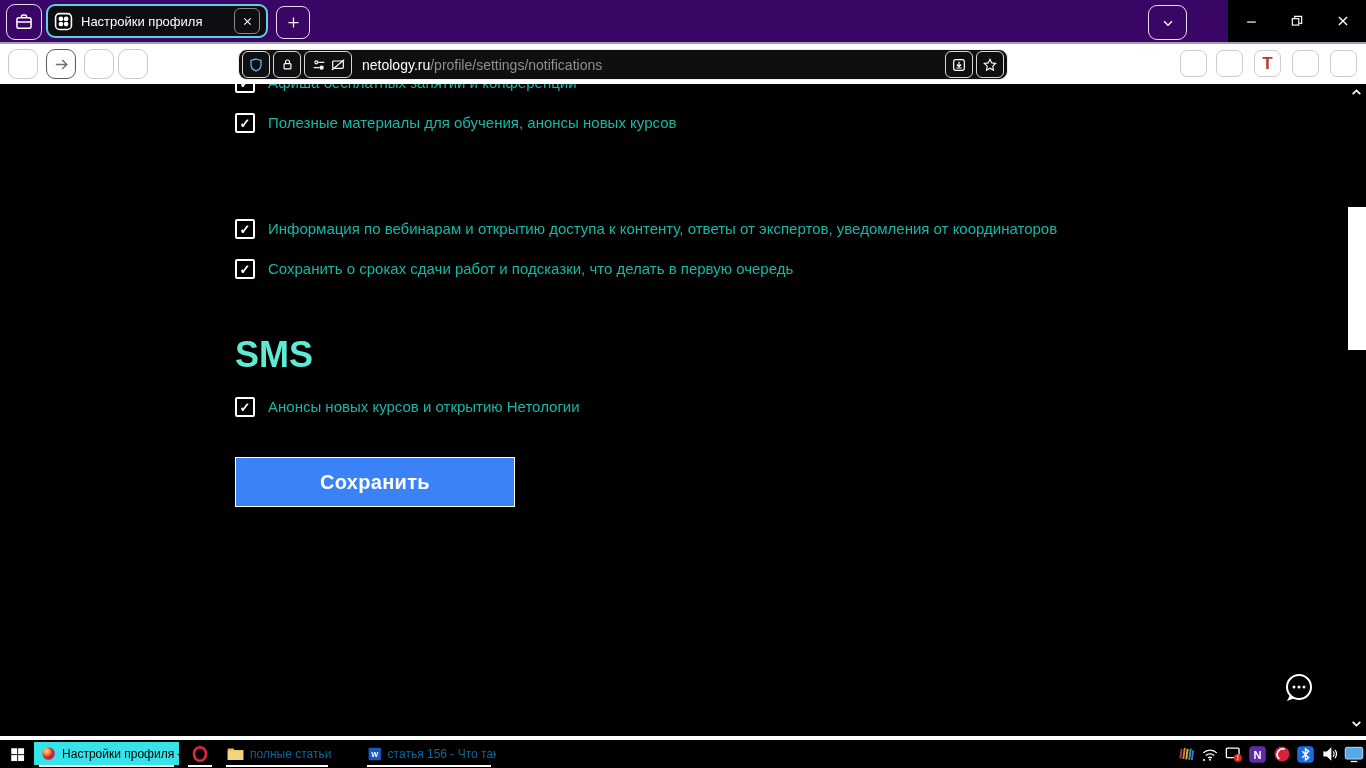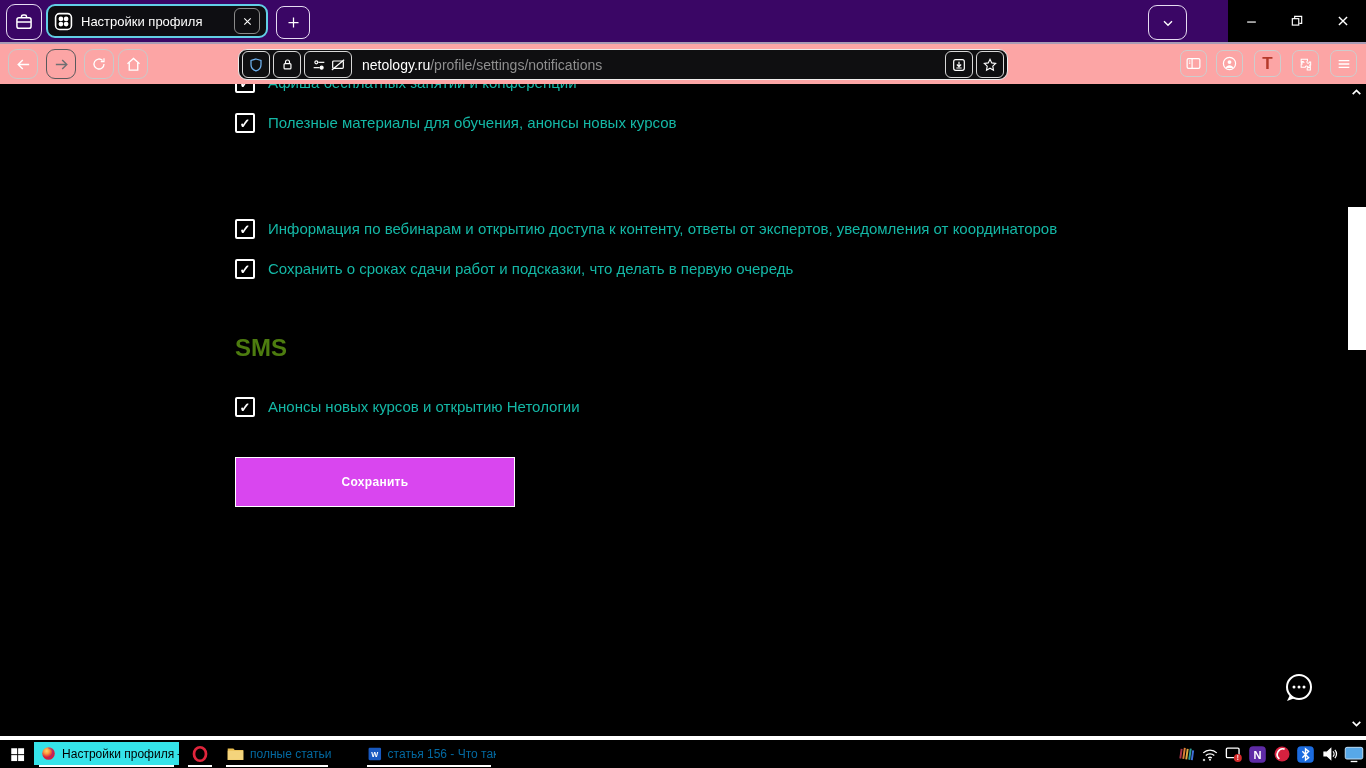--- a/index.html
+++ b/index.html
@@ -12,41 +12,41 @@
   .win-zone{position:absolute;right:0;top:0;width:138px;height:42px;background:#000;display:flex;align-items:center;justify-content:space-around;}
   .winbtn{width:30px;height:26px;display:flex;align-items:center;justify-content:center;}
   .fv-btn{position:absolute;left:6px;top:4px;width:34px;height:34px;border:1.5px solid #e6dcf2;border-radius:9px;display:flex;align-items:center;justify-content:center;}
   .tab{position:absolute;left:46px;top:4px;width:222px;height:34px;background:#0e0e12;border:2px solid #62cfe6;border-radius:9px;display:flex;align-items:center;padding:0 6px;box-sizing:border-box;}
   .tab-title{color:#fff;font-size:13px;margin-left:8px;flex:1;white-space:nowrap;overflow:hidden;}
   .tab-close{width:24px;height:24px;border:1px solid #8a8a8a;border-radius:6px;display:flex;align-items:center;justify-content:center;flex:none;}
   .newtab{position:absolute;left:276px;top:6px;width:32px;height:31px;border:1.5px solid #e6dcf2;border-radius:8px;display:flex;align-items:center;justify-content:center;}
   .alltabs{position:absolute;left:1148px;top:5px;width:37px;height:33px;border:1.5px solid #e6dcf2;border-radius:9px;display:flex;align-items:center;justify-content:center;}
 
   
-  .navbar{position:absolute;left:0;top:44px;width:1366px;height:40px;background:#fca5a5;}
+  .navbar{position:absolute;left:0;top:44px;width:1366px;height:40px;background:#ffffff;}
   .navbtn{position:absolute;top:5px;width:30px;height:30px;border:1.5px solid #c9c9c9;border-radius:9px;display:flex;align-items:center;justify-content:center;box-sizing:border-box;}
   .navbtn.dim{border-color:#59595c;}
   .urlbar{position:absolute;left:238px;top:5px;width:770px;height:31px;background:#0f0f11;border:1.5px solid #ededed;border-radius:9px;box-sizing:border-box;display:flex;align-items:center;padding:0 3px;}
   .chip{height:25px;border:1px solid #d8d8d8;border-radius:6px;display:flex;align-items:center;justify-content:center;margin-right:3px;flex:none;}
   .chip.sq{width:26px;}
   .url-text{font-size:14px;margin-left:7px;white-space:nowrap;flex:1;overflow:hidden;}
   .url-domain{color:#ffffff;}
   .url-path{color:#8f8f8f;}
   .tool-ic{position:absolute;top:6px;width:27px;height:27px;border:1px solid #cdcdcd;border-radius:7px;display:flex;align-items:center;justify-content:center;box-sizing:border-box;}
 
   
   .content{position:absolute;left:0;top:84px;width:1366px;height:652px;background:#000;overflow:hidden;}
   .cbrow{position:absolute;left:235px;display:flex;align-items:flex-start;}
   .cb{width:16px;height:16px;border:2px solid #fff;border-radius:2px;margin-right:13px;flex:none;
       display:flex;align-items:center;justify-content:center;color:#fff;font-size:13px;font-weight:700;line-height:1;}
   .cbl{color:#14b8a6;font-size:15px;line-height:20px;white-space:nowrap;}
   .h-small{position:absolute;left:235px;color:#fff;font-size:19px;font-weight:500;white-space:nowrap;}
-  .h-big{position:absolute;left:235px;color:#4d7c0f;font-size:24px;font-weight:700;white-space:nowrap;}
-  .save-btn{position:absolute;left:235px;top:373px;width:280px;height:50px;background:#d946ef;border:1px solid #fff;
-            color:#fff;font-size:12px;font-weight:700;font-family:"Liberation Sans",sans-serif;letter-spacing:.3px;}
+  .h-big{position:absolute;left:235px;color:#5eead4;font-size:36px;font-weight:700;white-space:nowrap;}
+  .save-btn{position:absolute;left:235px;top:373px;width:280px;height:50px;background:#3b82f6;border:1px solid #fff;
+            color:#fff;font-size:20px;font-weight:700;font-family:"Liberation Sans",sans-serif;letter-spacing:.3px;}
   .vk-input{position:absolute;left:235px;top:606px;width:380px;height:50px;background:#000;border:1px solid #fff;box-sizing:border-box;
             color:#fff;font-size:16px;padding:0 24px;font-family:"Liberation Sans",sans-serif;outline:none;}
   .vk-input::placeholder{color:#8d8d8d;}
   .chat-fab{position:absolute;left:1281px;top:671px;width:34px;height:34px;}
   .footer-strip{position:absolute;left:0;top:736px;width:1366px;height:4px;background:#fff;}
 
   
   .scrollbar{position:absolute;left:1346px;top:84px;width:20px;height:652px;background:#000;}
   .sb-up{position:absolute;left:4px;top:2px;}
   .sb-down{position:absolute;left:4px;bottom:6px;}

